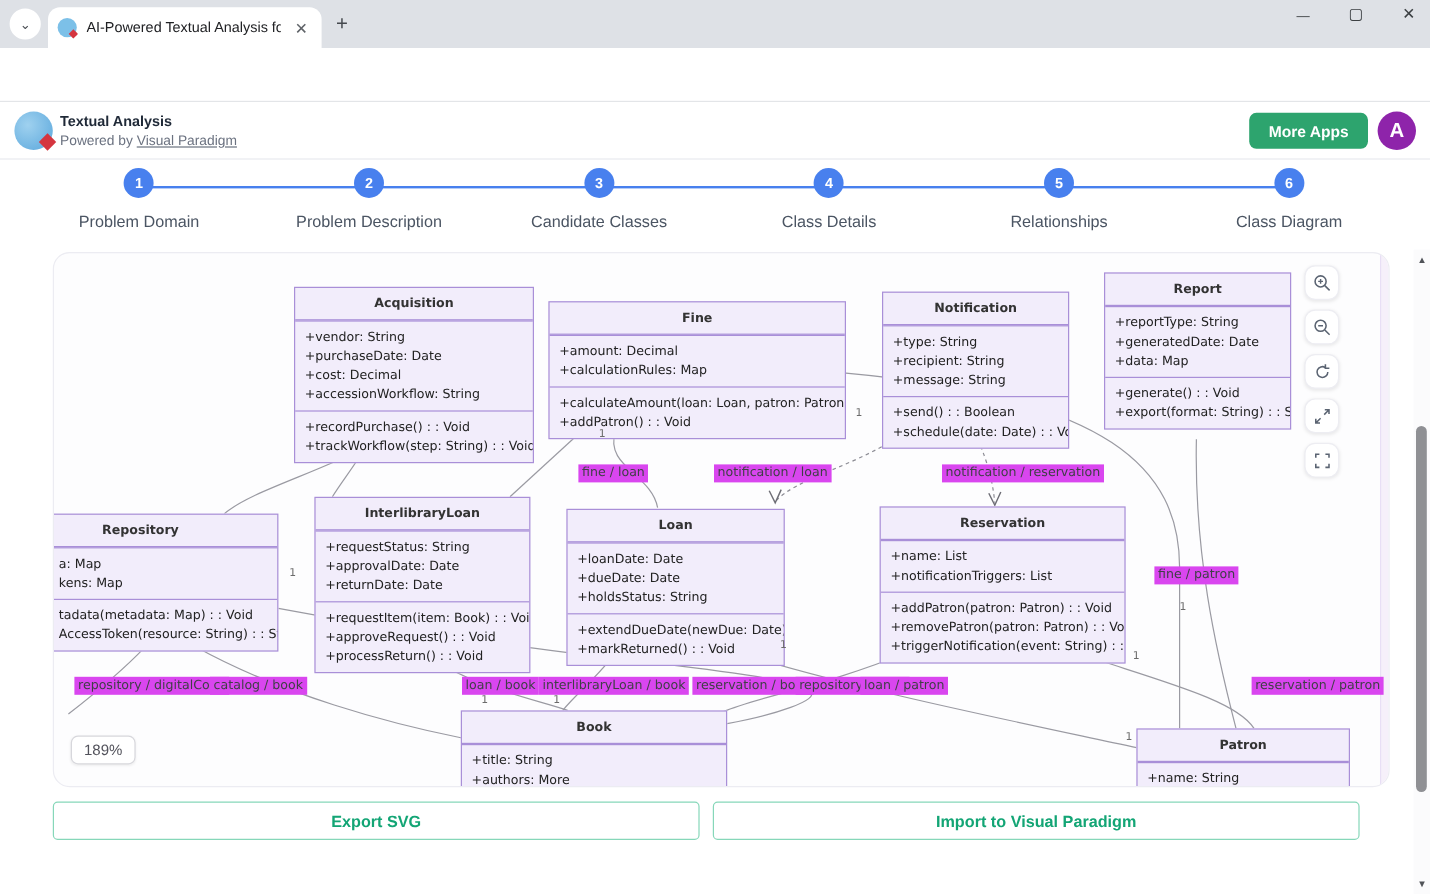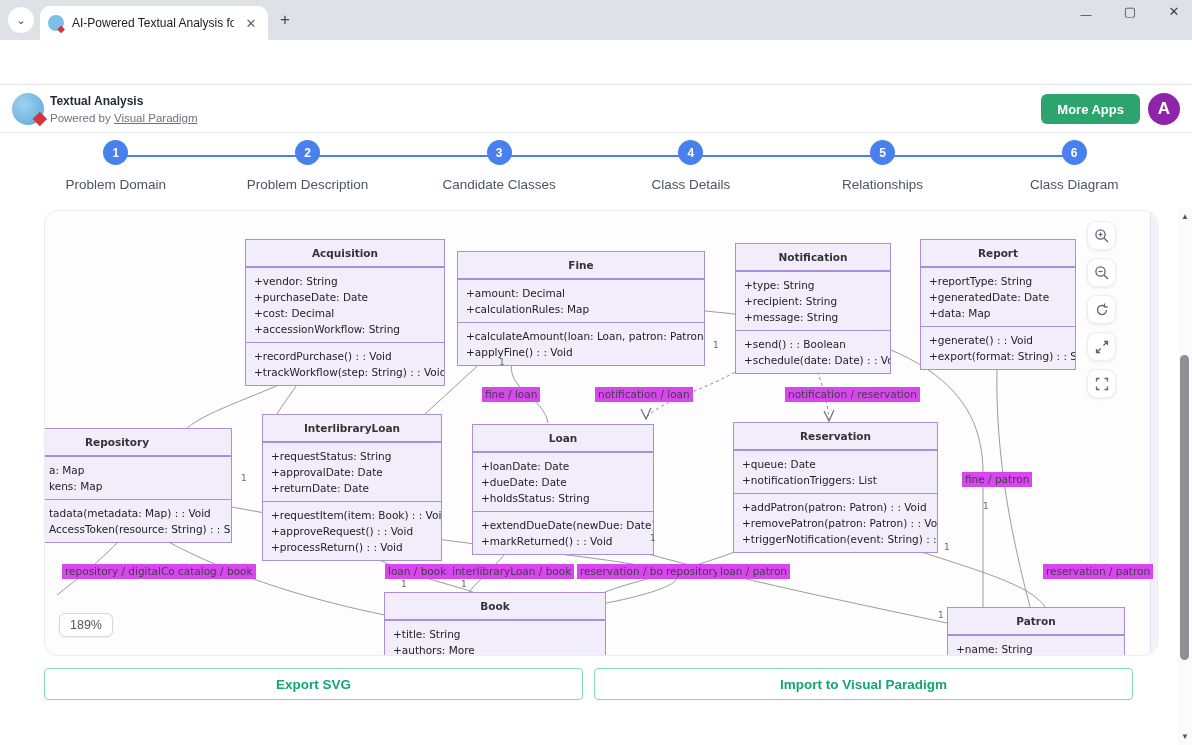--- a/index.html
+++ b/index.html
@@ -210,36 +210,36 @@
         </div>
       </div>
       <div class="uml-class" style="left: 412px; top: 40px; width: 248px;">
         <div class="uml-title">Fine</div>
         <div class="uml-comp">
           <div class="uml-row">+amount: Decimal</div>
           <div class="uml-row">+calculationRules: Map</div>
         </div>
         <div class="uml-comp">
           <div class="uml-row">+calculateAmount(loan: Loan, patron: Patron) : : Decimal</div>
-          <div class="uml-row">+applyFine() : : Void</div>
+          <div class="uml-row">+addPatron() : : Void</div>
         </div>
       </div>
       <div class="uml-class" style="left: 690px; top: 32px; width: 156px;">
         <div class="uml-title">Notification</div>
         <div class="uml-comp">
           <div class="uml-row">+type: String</div>
           <div class="uml-row">+recipient: String</div>
           <div class="uml-row">+message: String</div>
         </div>
         <div class="uml-comp">
           <div class="uml-row">+send() : : Boolean</div>
           <div class="uml-row">+schedule(date: Date) : : Void</div>
         </div>
       </div>
-      <div class="uml-class" style="left: 875px; top: 28px; width: 156px;">
+      <div class="uml-class" style="left: 875px; top: 16px; width: 156px;">
         <div class="uml-title">Report</div>
         <div class="uml-comp">
           <div class="uml-row">+reportType: String</div>
           <div class="uml-row">+generatedDate: Date</div>
           <div class="uml-row">+data: Map</div>
         </div>
         <div class="uml-comp">
           <div class="uml-row">+generate() : : Void</div>
           <div class="uml-row">+export(format: String) : : String</div>
         </div>
@@ -276,21 +276,21 @@
           <div class="uml-row">+holdsStatus: String</div>
         </div>
         <div class="uml-comp">
           <div class="uml-row">+extendDueDate(newDue: Date) : : Void</div>
           <div class="uml-row">+markReturned() : : Void</div>
         </div>
       </div>
       <div class="uml-class" style="left: 688px; top: 211px; width: 205px;">
         <div class="uml-title">Reservation</div>
         <div class="uml-comp">
-          <div class="uml-row">+queue: Date</div>
+          <div class="uml-row">+name: List</div>
           <div class="uml-row">+notificationTriggers: List</div>
         </div>
         <div class="uml-comp">
           <div class="uml-row">+addPatron(patron: Patron) : : Void</div>
           <div class="uml-row">+removePatron(patron: Patron) : : Void</div>
           <div class="uml-row">+triggerNotification(event: String) : : Void</div>
         </div>
       </div>
       <div class="uml-class" style="left: 339px; top: 381px; width: 222px;">
         <div class="uml-title">Book</div>

